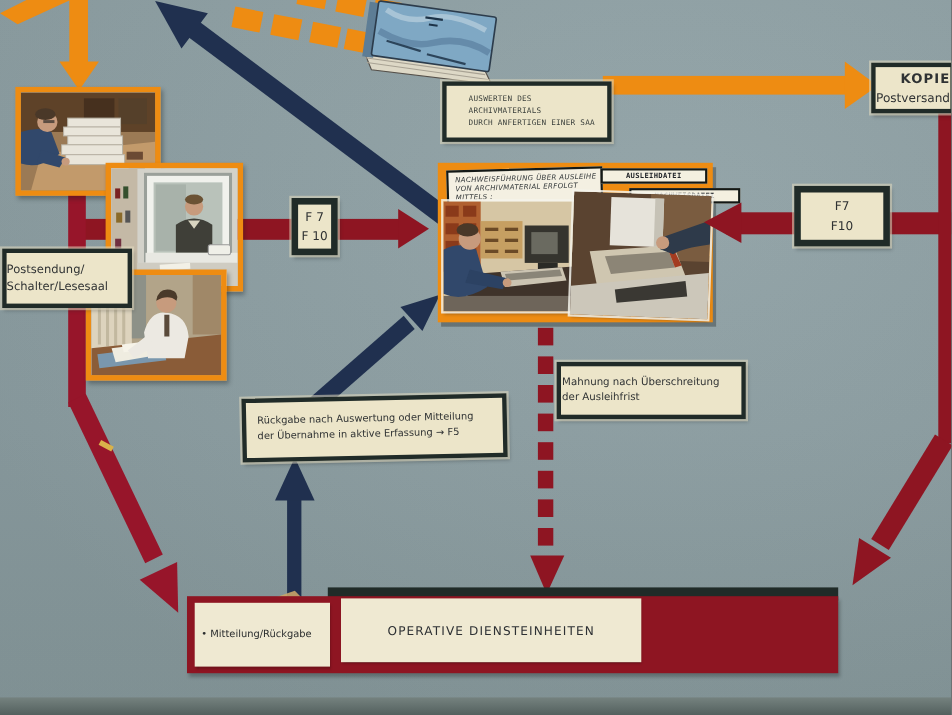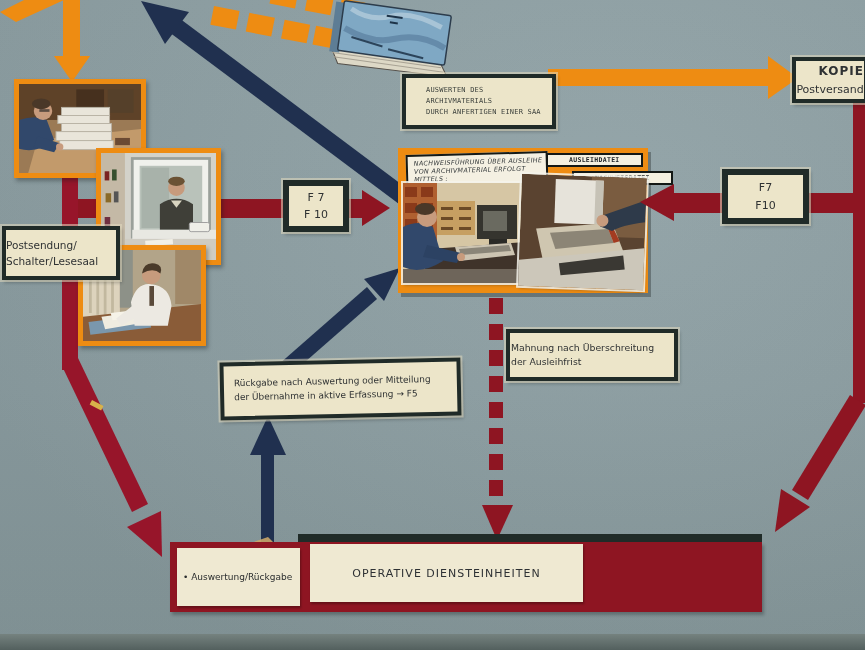--- a/index.html
+++ b/index.html
@@ -224,21 +224,21 @@
       <circle cx="74" cy="28" r="10" fill="#c79b7d"></circle>
       <path d="M64,26 Q66,13 78,15 Q87,17 84,26 Q76,19 64,26" fill="#4a3a2a"></path>
     </svg>
   </div>
 
   <div class="box" style="left:2px;top:226px;width:118px;height:54px;padding-left:0;font-size:10.5px;">
     <span class="ln">Postsendung/</span>
     <span class="ln">Schalter/Lesesaal</span>
   </div>
 
-  <div class="box center" style="left:265px;top:180px;width:66px;height:52px;font-size:11px;border-width:6px;margin-left:18px;">
+  <div class="box center" style="left:265px;top:180px;width:42px;height:52px;font-size:11px;border-width:6px;">
     <span class="ln">F 7</span>
     <span class="ln">F 10</span>
   </div>
 
   <div class="box mono" style="left:402px;top:46px;width:154px;height:55px;padding-left:20px;font-size:7px;letter-spacing:.2px;color:#3b403c;margin-top:28px;">
     <span class="ln">AUSWERTEN DES ARCHIVMATERIALS</span>
     <span class="ln">DURCH ANFERTIGEN EINER SAA</span>
   </div>
 
   <div class="box center" style="left:792px;top:57px;width:76px;height:46px;font-size:12px;">
@@ -325,21 +325,21 @@
 
   <div class="box" style="left:220px;top:360px;width:241px;height:58px;padding-left:10px;font-size:9px;transform:rotate(-1.2deg);">
     <span class="ln">Rückgabe nach Auswertung  oder Mitteilung</span>
     <span class="ln">der Übernahme in  aktive Erfassung → F5</span>
   </div>
 
   <div id="bottom-dark-edge"></div>
   <div id="bottom-bar"></div>
 
   <div class="bottom-label" style="left:177px;top:548px;width:123px;height:58px;padding-left:6px;font-size:9px;">
-    <span class="ln">• Auswertung/Rückgabe</span>
+    <span class="ln">• Mitteilung/Rückgabe</span>
   </div>
 
   <div class="bottom-label" style="left:310px;top:544px;width:273px;height:58px;text-align:center;font-size:11px;letter-spacing:1px;color:#2e3134;">
     <span class="ln">OPERATIVE  DIENSTEINHEITEN</span>
   </div>
 
 
   <div id="board-edge"></div>
 </div>
 

